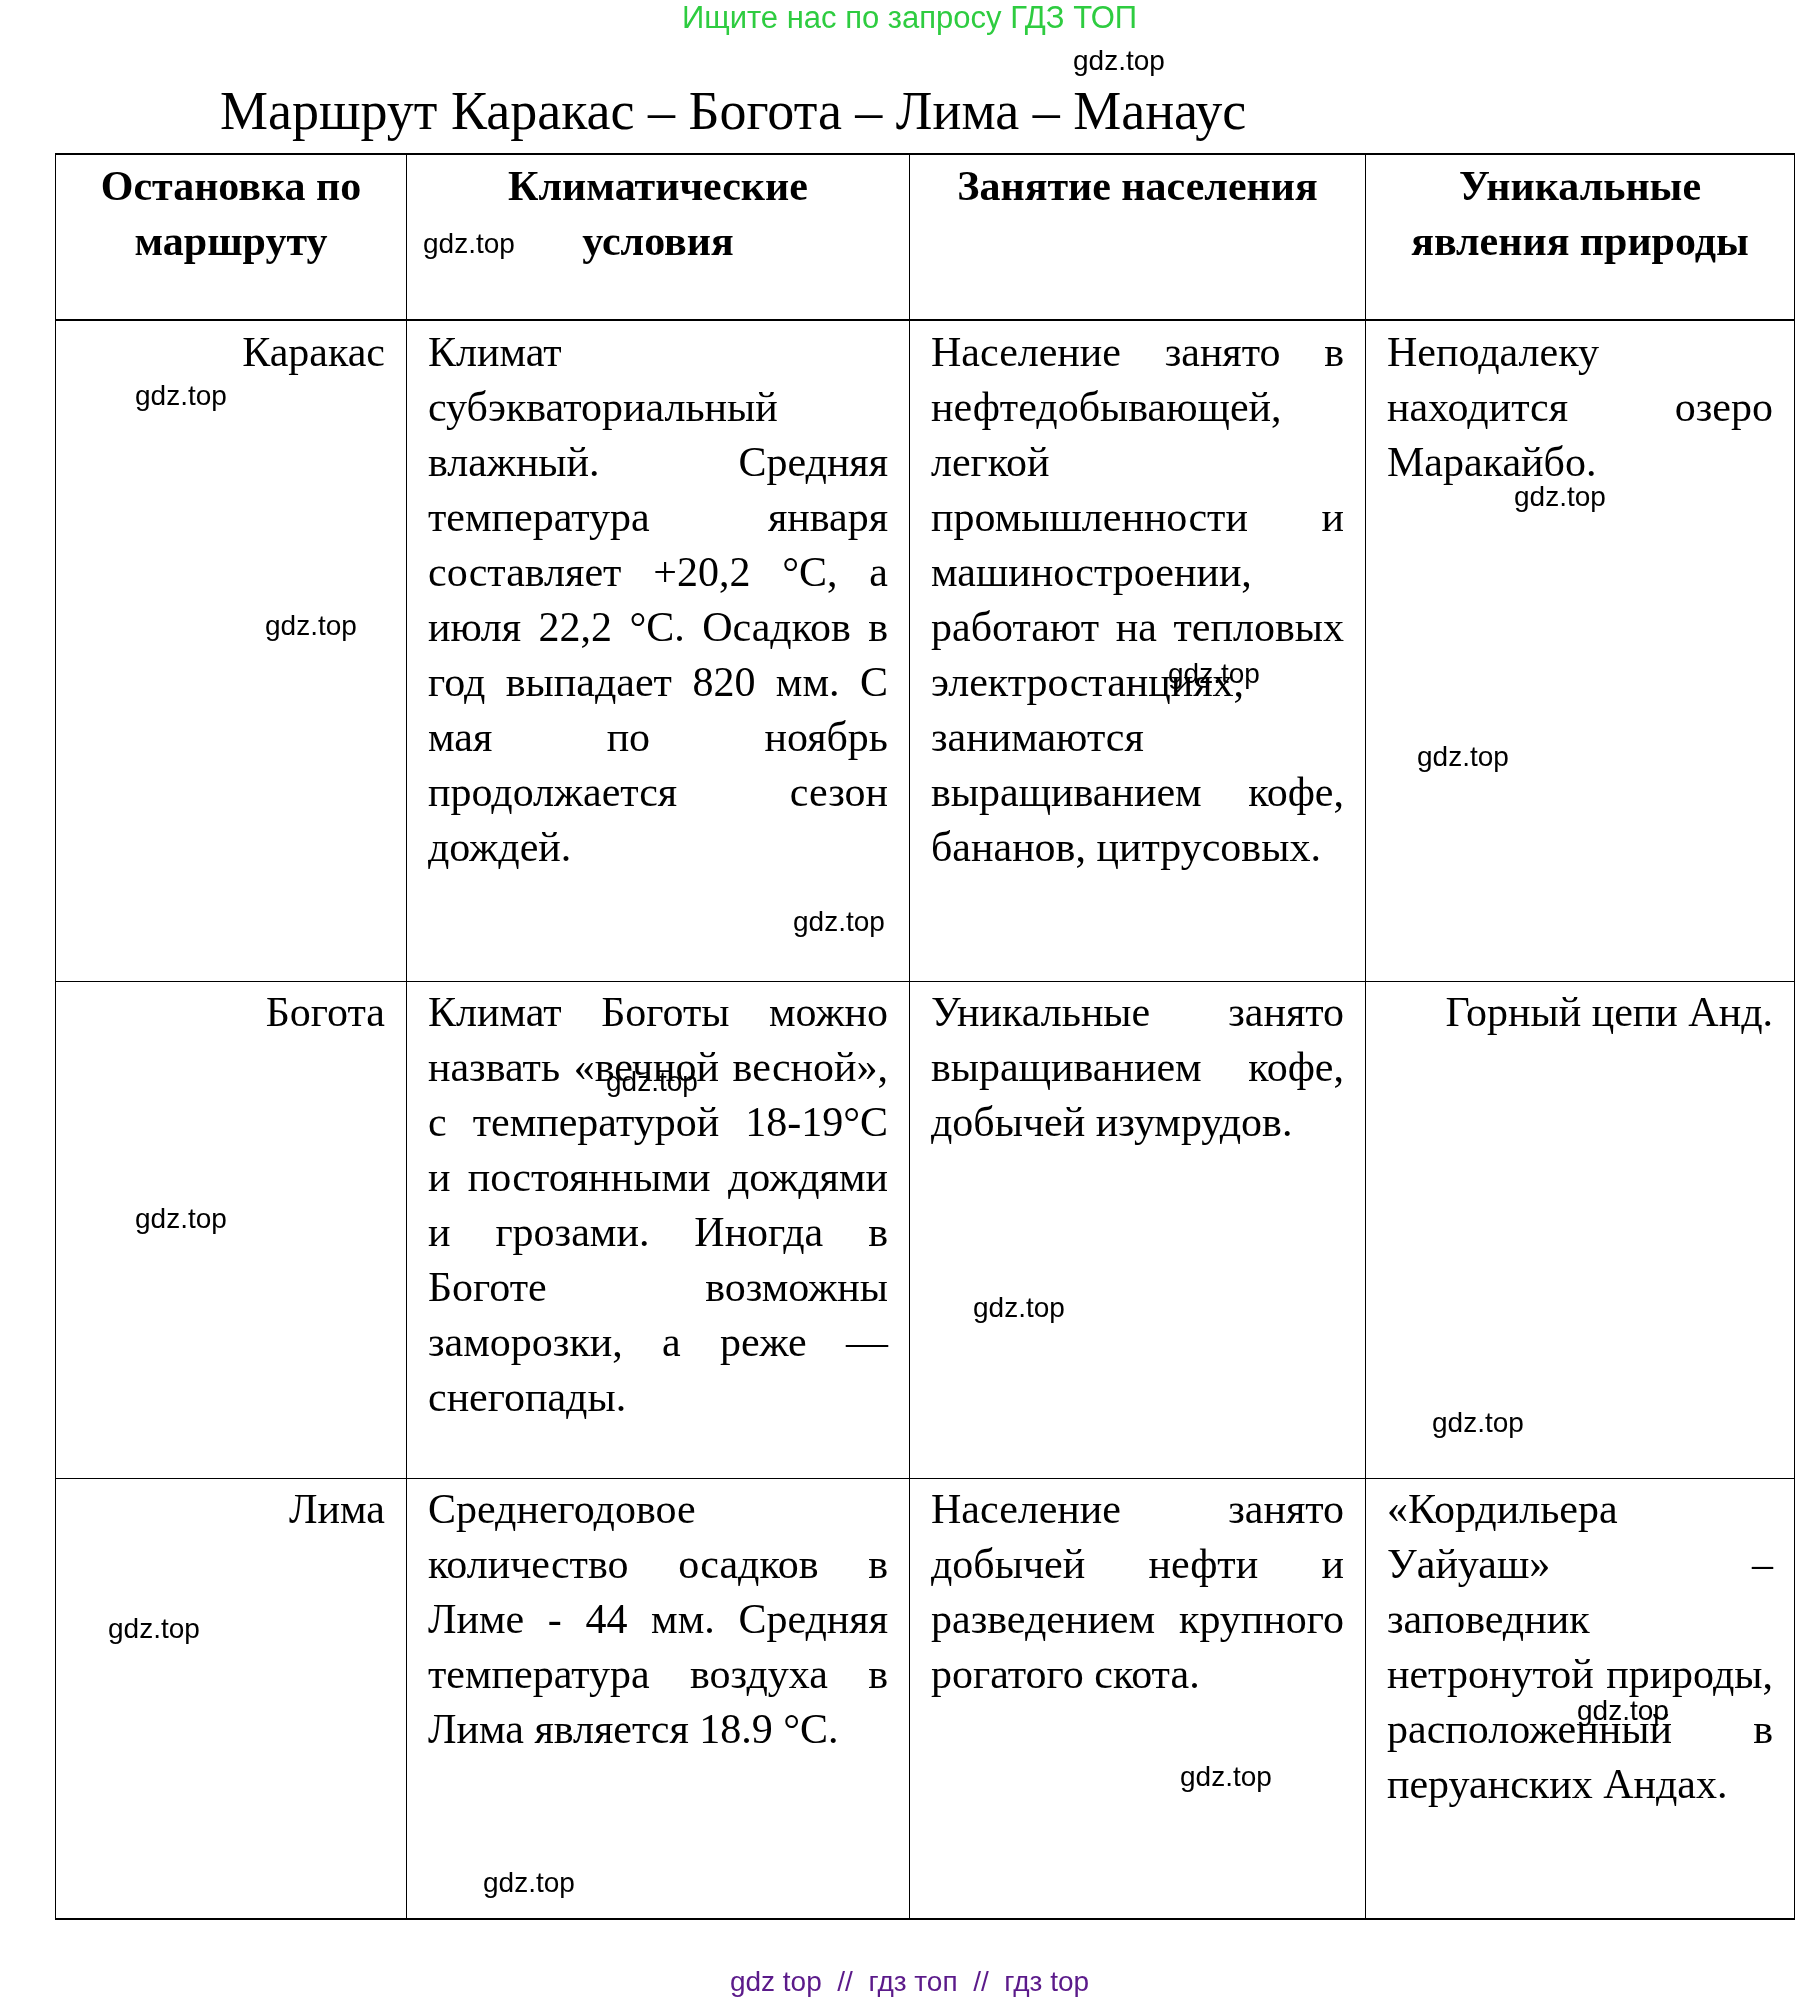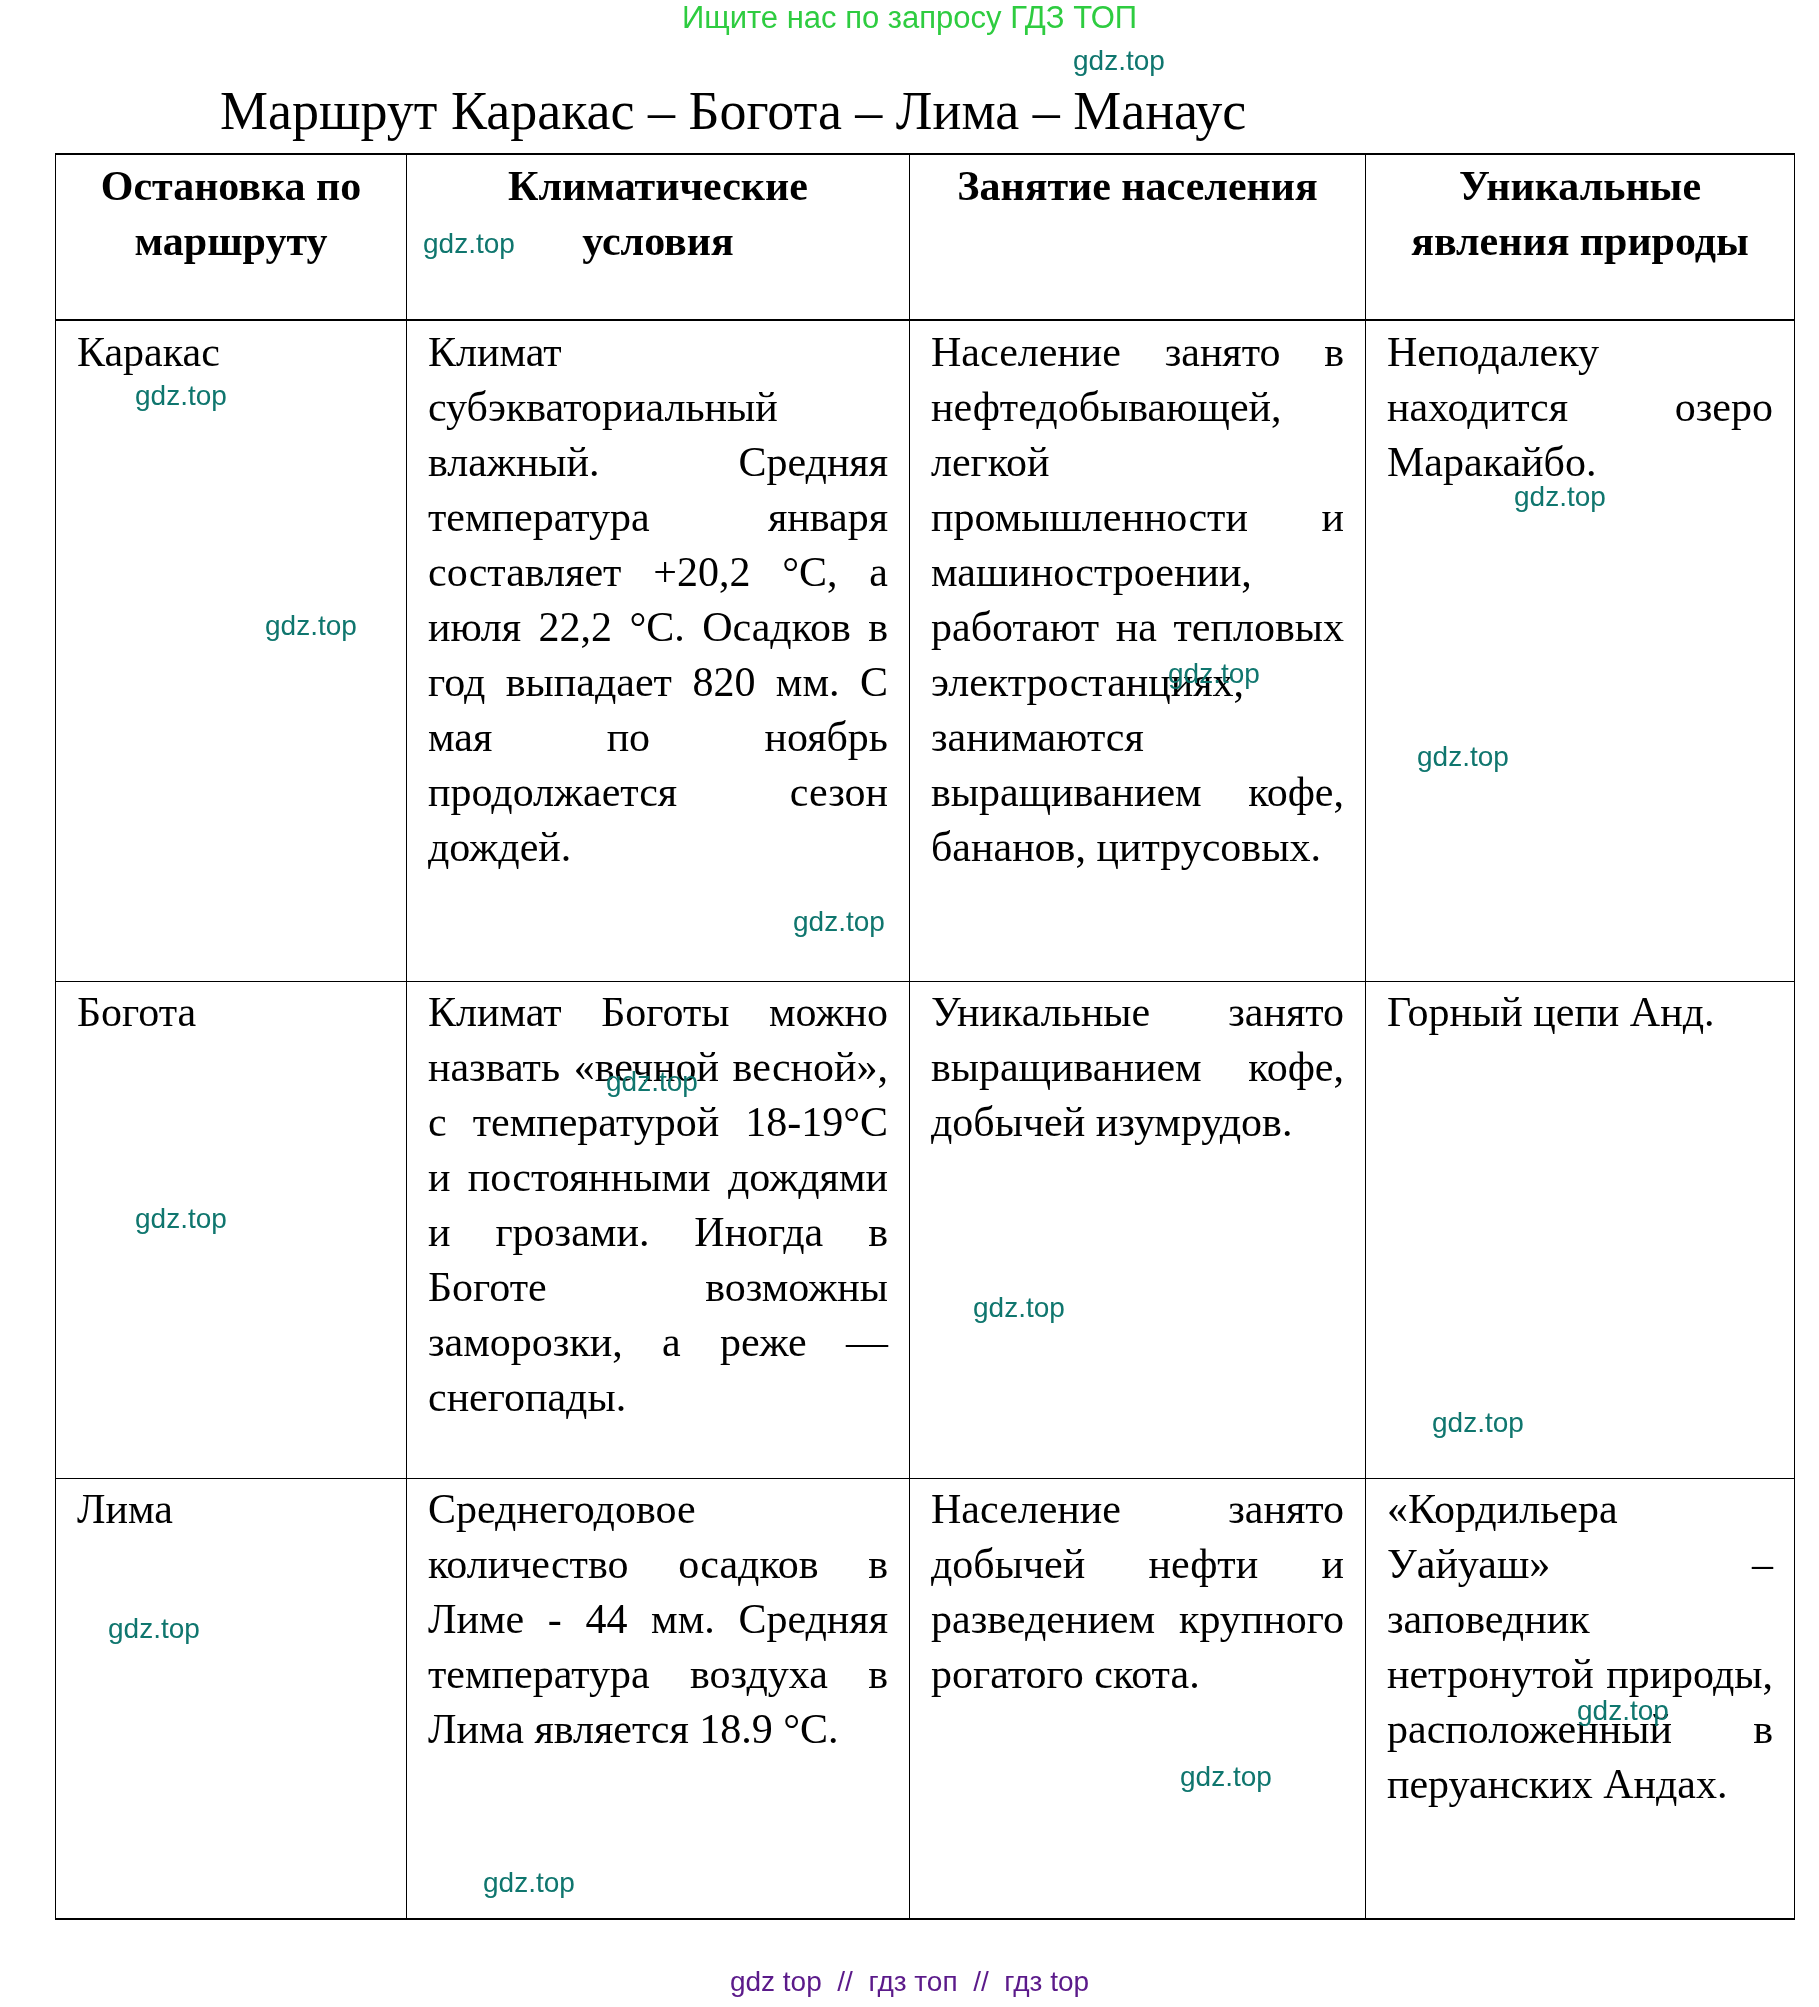--- a/index.html
+++ b/index.html
@@ -1,28 +1,28 @@
 <!DOCTYPE html>
 <html><head>
 <meta charset="utf-8">
 <style>
   html, body { margin:0; padding:0; background:#ffffff; }
   body { width:1819px; height:2007px; position:relative; overflow:hidden; font-family:"Liberation Serif", serif; color:#000; }
   .abs { position:absolute; }
   .top-banner { top:0; left:0; width:1819px; text-align:center; font-family:"Liberation Sans", sans-serif; font-size:31px; color:#2ecc40; line-height:36px; }
-  .wm { position:absolute; font-family:"Liberation Sans", sans-serif; font-size:28px; color:#0f766e; line-height:31px; white-space:nowrap; }
+  .wm { position:absolute; font-family:"Liberation Sans", sans-serif; font-size:28px; color:#000000; line-height:31px; white-space:nowrap; }
   .title { top:78px; left:220px; font-size:54px; line-height:67px; white-space:nowrap; }
   table.route { position:absolute; left:55px; top:153px; width:1739px; border-collapse:collapse; table-layout:fixed; }
   table.route td, table.route th { border:1.9px solid #000; vertical-align:top; padding:3.8px 21px 0 21px; font-size:42px; line-height:55px; }
   table.route tr { }
   table.route th { font-weight:bold; }
   table.route thead th { border-top:2.9px solid #000; border-bottom:2.9px solid #000; }
   table.route tbody tr:last-child td { border-bottom:2.9px solid #000;margin-top:23px; }
   .just { text-align:justify; }
-  .left { text-align:left; }
+  .left { text-align:right; }
   .footer { top:1963px; left:0; width:1819px; text-align:center; font-family:"Liberation Sans", sans-serif; font-size:28px; color:#5b1a8a; line-height:38px; }
 </style>
 </head>
 <body>
 
 <div class="abs top-banner">Ищите нас по запросу ГДЗ ТОП</div>
 
 <div class="wm" style="left:1073px; top:45px;">gdz.top</div>
 
 <div class="abs title">Маршрут Каракас – Богота – Лима – Манаус</div>

